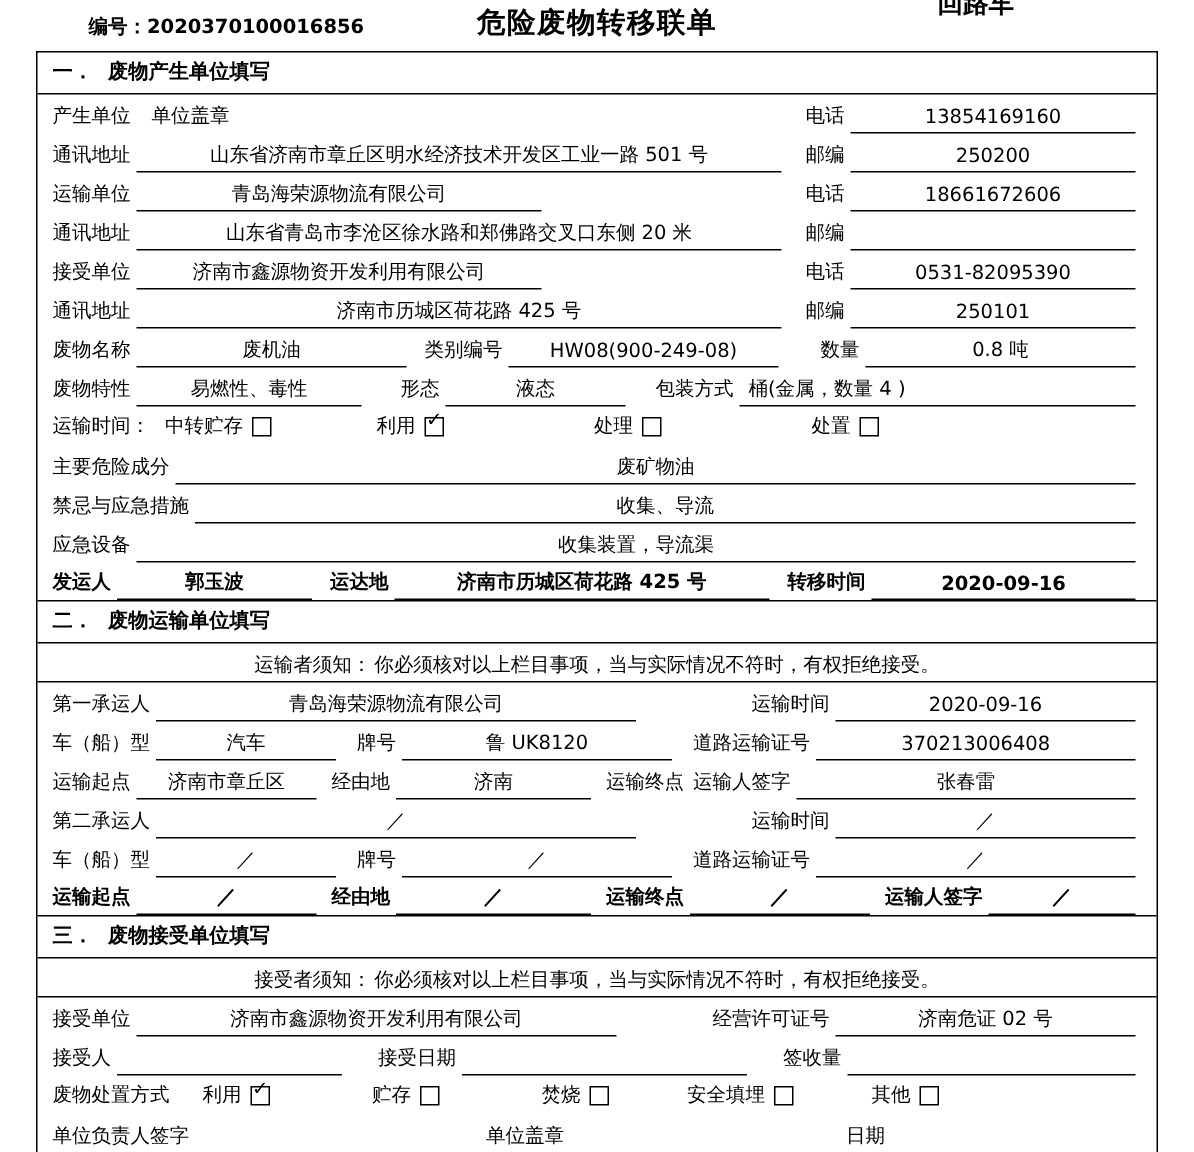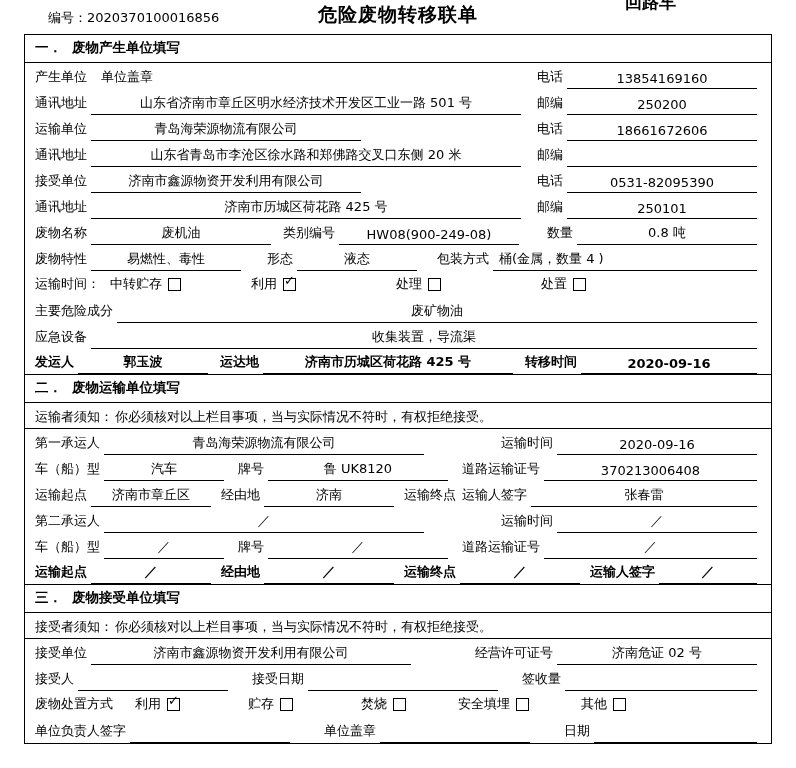--- a/index.html
+++ b/index.html
@@ -23,24 +23,25 @@
     box-sizing: border-box;
     padding: 0 24px;
   }
   
   .top-bar {
     position: relative;
     height: 34px;
   }
   .doc-no {
     position: absolute;
-    left: 24px;
+    left: 35px;
     top: 9px;
     font-size: 13px;
     white-space: nowrap;
+    font-weight: bold;
   }
   .doc-title {
     position: absolute;
     left: 0;
     right: 0;
     top: 2px;
     text-align: center;
     font-size: 19px;
     font-weight: bold;
     letter-spacing: 1px;
@@ -93,20 +94,21 @@
     white-space: nowrap;
     overflow: hidden;
   }
   .val.grow { flex: 1 1 auto; }
   .spacer { flex: 1 1 auto; }
   .note {
     padding: 5px 10px 6px 10px;
     border-bottom: 1px solid #000;
     height: 26px;
     box-sizing: border-box;
+    text-align: center;
   }
   .note .lead { margin-right: 2px; }
   .checkline {
     display: flex;
     align-items: center;
     padding: 0 10px;
     height: 26px;
     box-sizing: border-box;
   }
   .chk {
@@ -227,20 +229,24 @@
       <span class="chk-item" style="margin-left:100px">
         <span>处置</span><span class="chk"></span>
       </span>
     </div>
 
     <div class="row">
       <span class="lbl">主要危险成分</span>
       <span class="val grow">废矿物油</span>
     </div>
 
+    <div class="row">
+      <span class="lbl">禁忌与应急措施</span>
+      <span class="val grow">收集、导流</span>
+    </div>
 
     <div class="row">
       <span class="lbl">应急设备</span>
       <span class="val grow">收集装置，导流渠</span>
     </div>
 
     <div class="row sep">
       <span class="lbl">发运人</span>
       <span class="val" style="width:130px">郭玉波</span>
       <span class="lbl" style="margin-left:8px">运达地</span>

